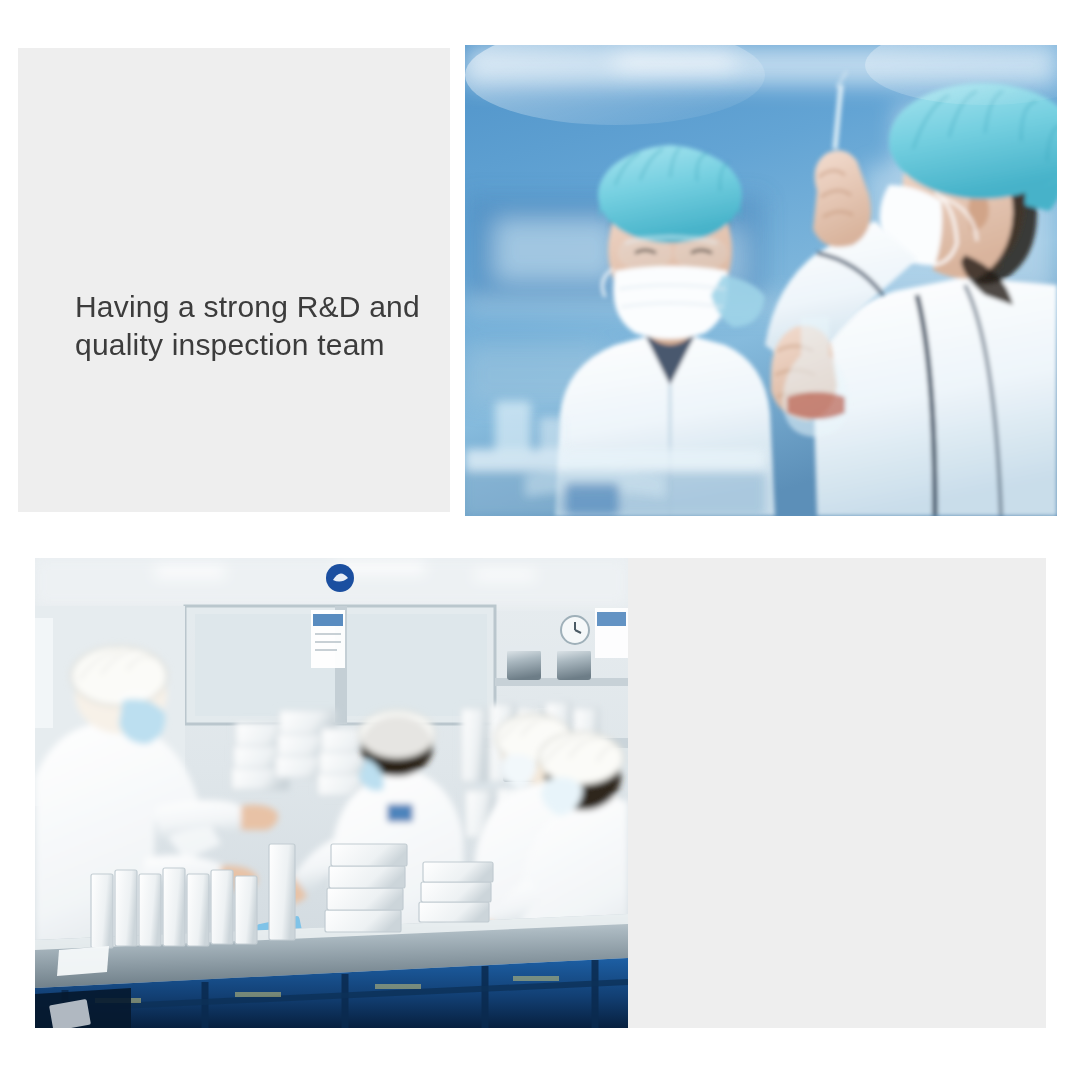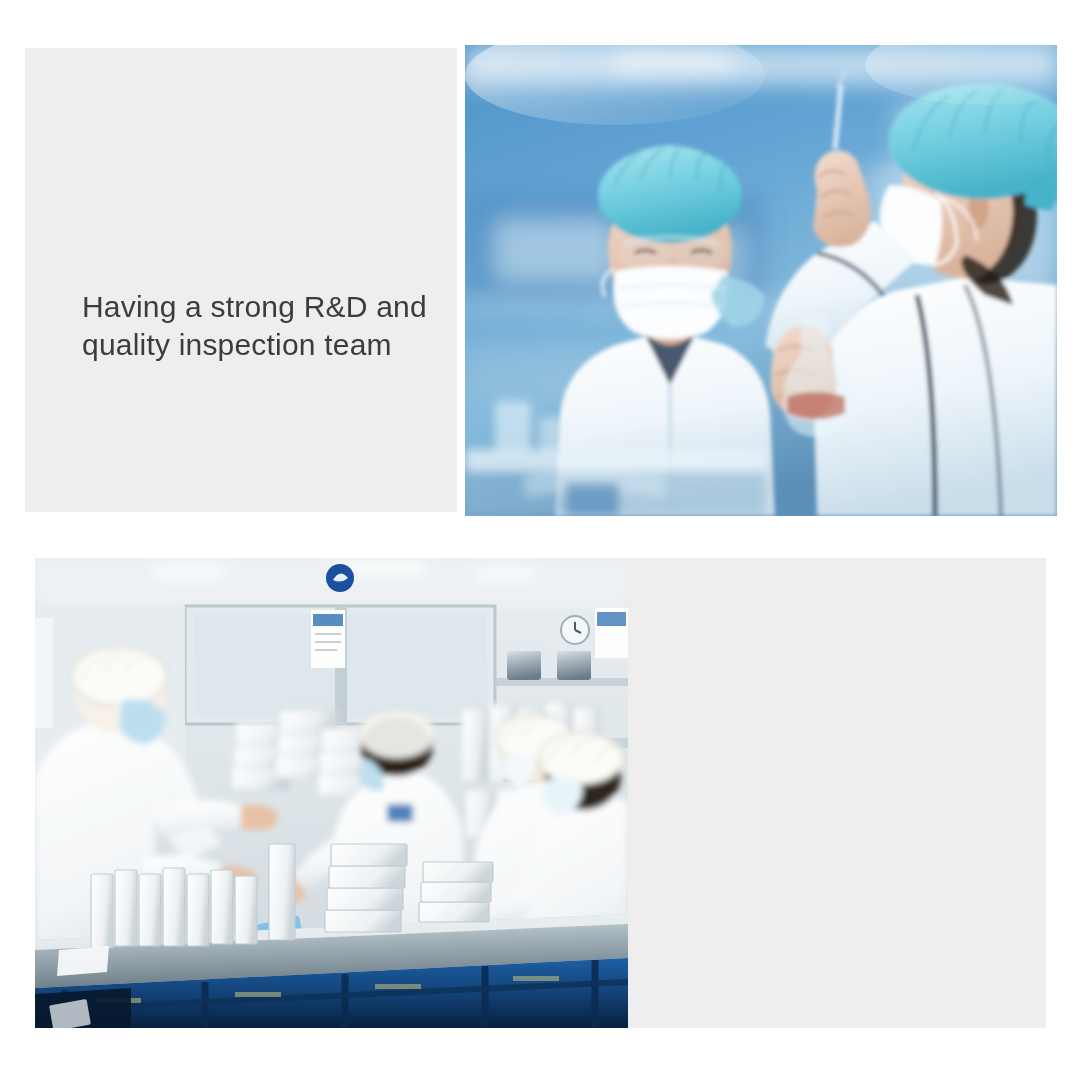--- a/index.html
+++ b/index.html
@@ -17,21 +17,21 @@
   }
 
   
   .section-top {
     position: absolute;
     left: 0; top: 0;
     width: 1080px; height: 540px;
   }
   .panel-top-left {
     position: absolute;
-    left: 25px; top: 48px;
+    left: 18px; top: 48px;
     width: 432px; height: 464px;
     background: #eeeeee;
   }
   .caption-top {
     position: absolute;
     left: 57px; top: 240px;
     width: 400px;
     color: #3c3c3c;
     font-size: 30px;
     font-weight: 300;

